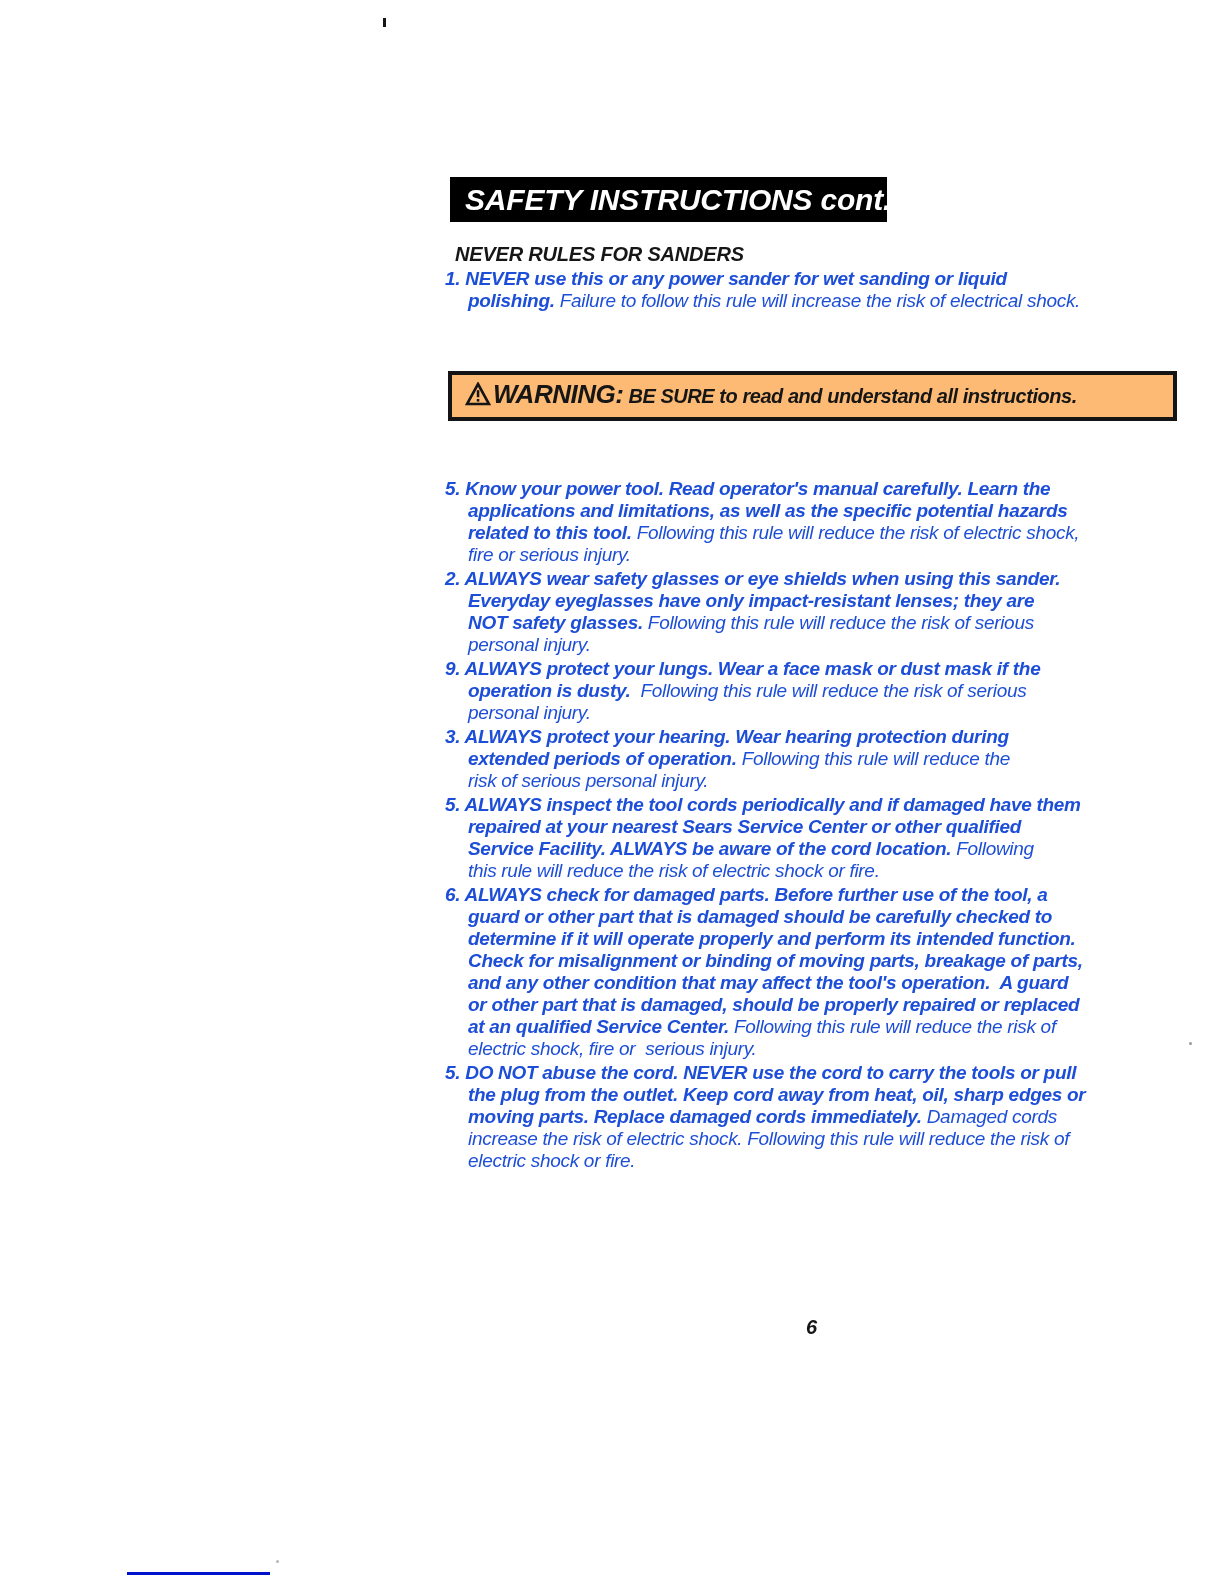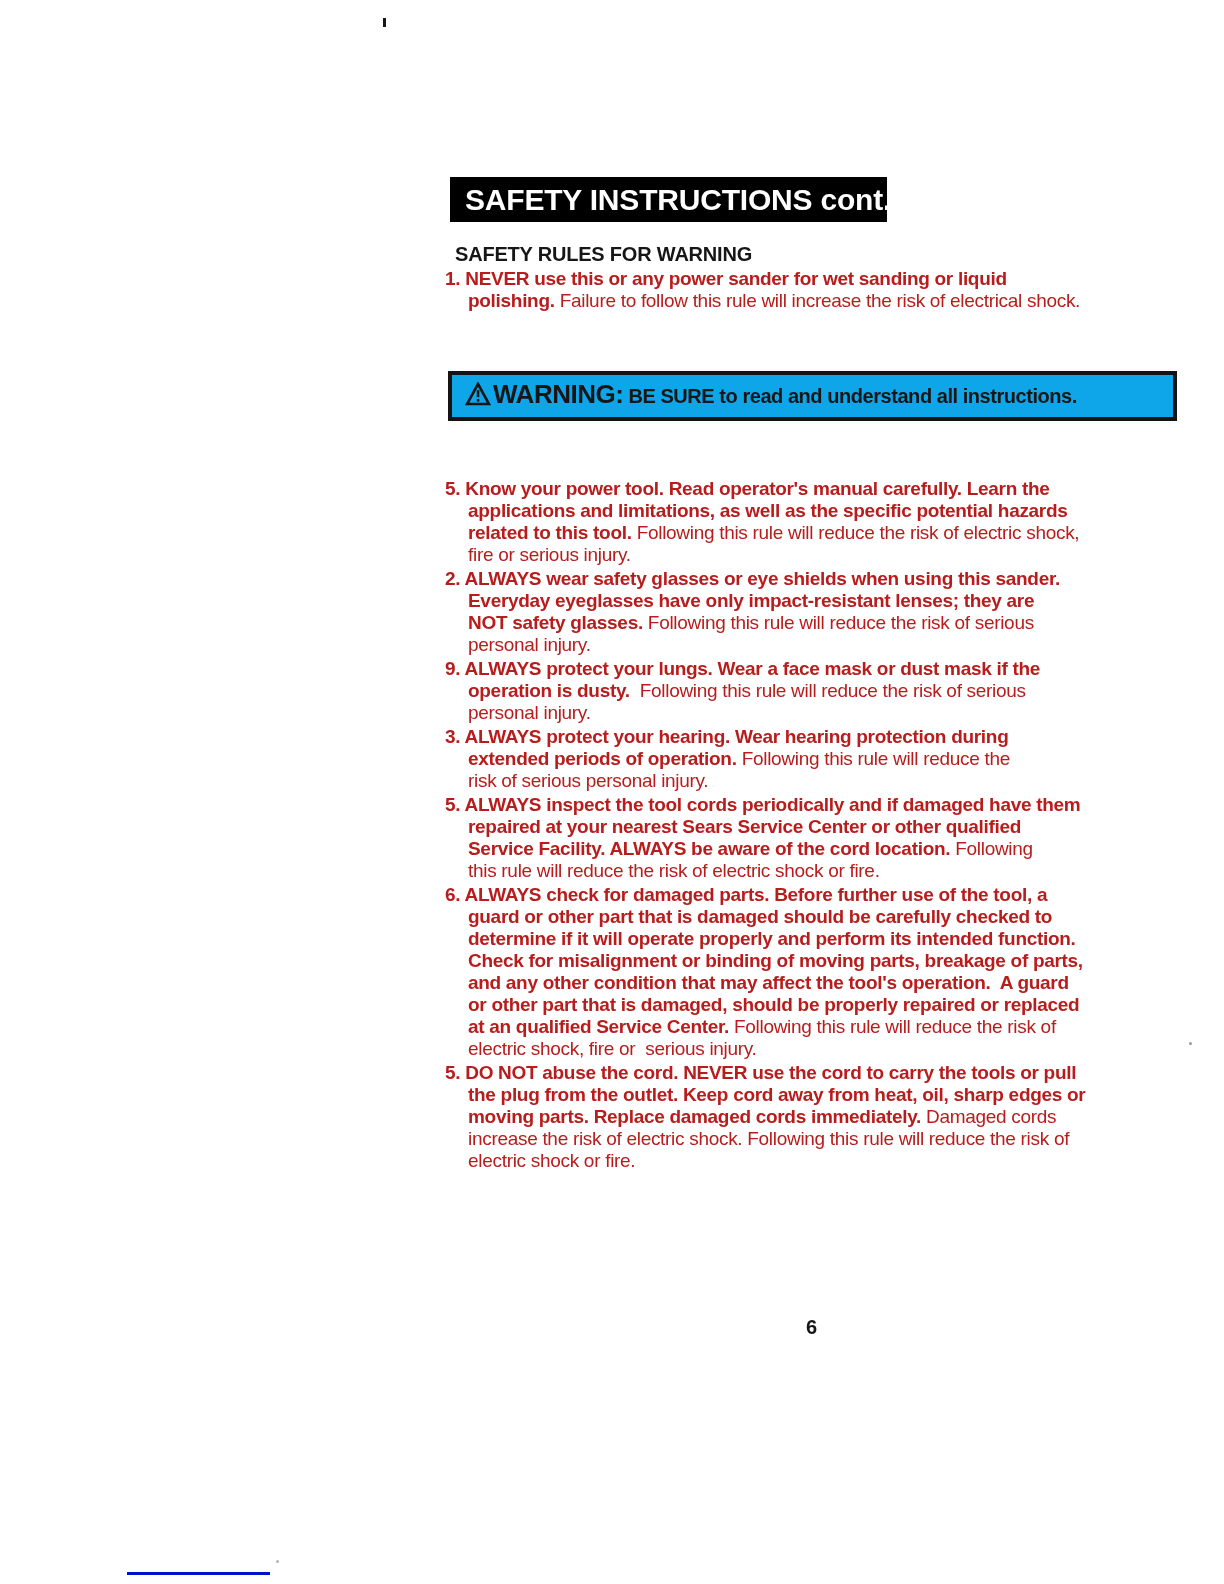--- a/index.html
+++ b/index.html
@@ -4,21 +4,21 @@
 <style>
   html, body { margin: 0; padding: 0; }
   body {
     width: 1224px; height: 1584px;
     background: #ffffff;
     font-family: "Liberation Sans", "DejaVu Sans", sans-serif;
     color: #161616;
     position: relative;
     overflow: hidden;
   }
-  .page { position: absolute; inset: 0; }
+  .page { position: absolute; inset: 0; font-style: italic; }
 
   
   .banner {
     position: absolute; left: 450px; top: 177px;
     width: 437px; height: 45px; box-sizing: border-box;
     background: #000000; color: #ffffff;
     font-weight: bold; font-size: 30px; line-height: 45px;
     padding-left: 15px; letter-spacing: -0.2px;
     white-space: pre;
   }
@@ -30,36 +30,36 @@
   }
   .heading-sanders   { top: 242px; left: 455px; }
   .heading-additional{ top: 336px; }
 
   
   .li {
     padding-left: 23px; text-indent: -23px;
     font-size: 19px; line-height: 22px;
     letter-spacing: -0.3px;
     margin: 0 0 2px 0;
-    color: #b91c1c;
+    color: #1d4ed8;
   }
   .li span { white-space: pre; }
   .b { font-weight: bold; }
   .r { font-weight: normal; }
 
   .sanders-item { position: absolute; left: 445px; top: 268px; width: 770px; }
   .rules-list   { position: absolute; left: 445px; top: 478px; width: 770px; }
 
   
   .warnbox {
     position: absolute; left: 448px; top: 371px;
     width: 729px; box-sizing: border-box;
     border: 4px solid #141414;
     padding: 4px 8px 3px 13px;
-    background: #0ea5e9;
+    background: #fdba74;
   }
   .warnline1 { font-size: 20px; font-weight: bold; line-height: 30px; letter-spacing: -0.45px; white-space: pre; }
   .warnlabel { font-size: 26px; font-weight: bold; letter-spacing: -0.5px; }
   .warnbody  { font-size: 20px; font-weight: bold; line-height: 27px; letter-spacing: -0.3px; white-space: pre; }
   .tri-icon  { display: inline-block; vertical-align: -3px; margin-right: 2px; }
 
   .page-number {
     position: absolute; left: 806px; top: 1316px;
     font-weight: bold; font-size: 20px;
   }
@@ -76,21 +76,21 @@
 </style>
 </head>
 <body>
 
 <div class="page">
 
   <div class="tick-mark"></div>
 
   <div class="banner"><span>SAFETY INSTRUCTIONS cont.</span></div>
 
-  <div class="heading heading-sanders">SAFETY RULES FOR WARNING</div>
+  <div class="heading heading-sanders">NEVER RULES FOR SANDERS</div>
 
   <div class="sanders-item">
       <div class="li"><span class="b">1. NEVER use this or any power sander for wet sanding or liquid
 polishing.</span><span class="r"> Failure to follow this rule will increase the risk of electrical shock.</span></div>
     </div>
 
 
   <div class="warnbox">
     <div class="warnline1"><span class="tri-icon"><svg width="26" height="24" viewBox="0 0 26 24">
             <path d="M13 2 L24 22 L2 22 Z" fill="none" stroke="#141414" stroke-width="2.6" stroke-linejoin="miter"></path>

